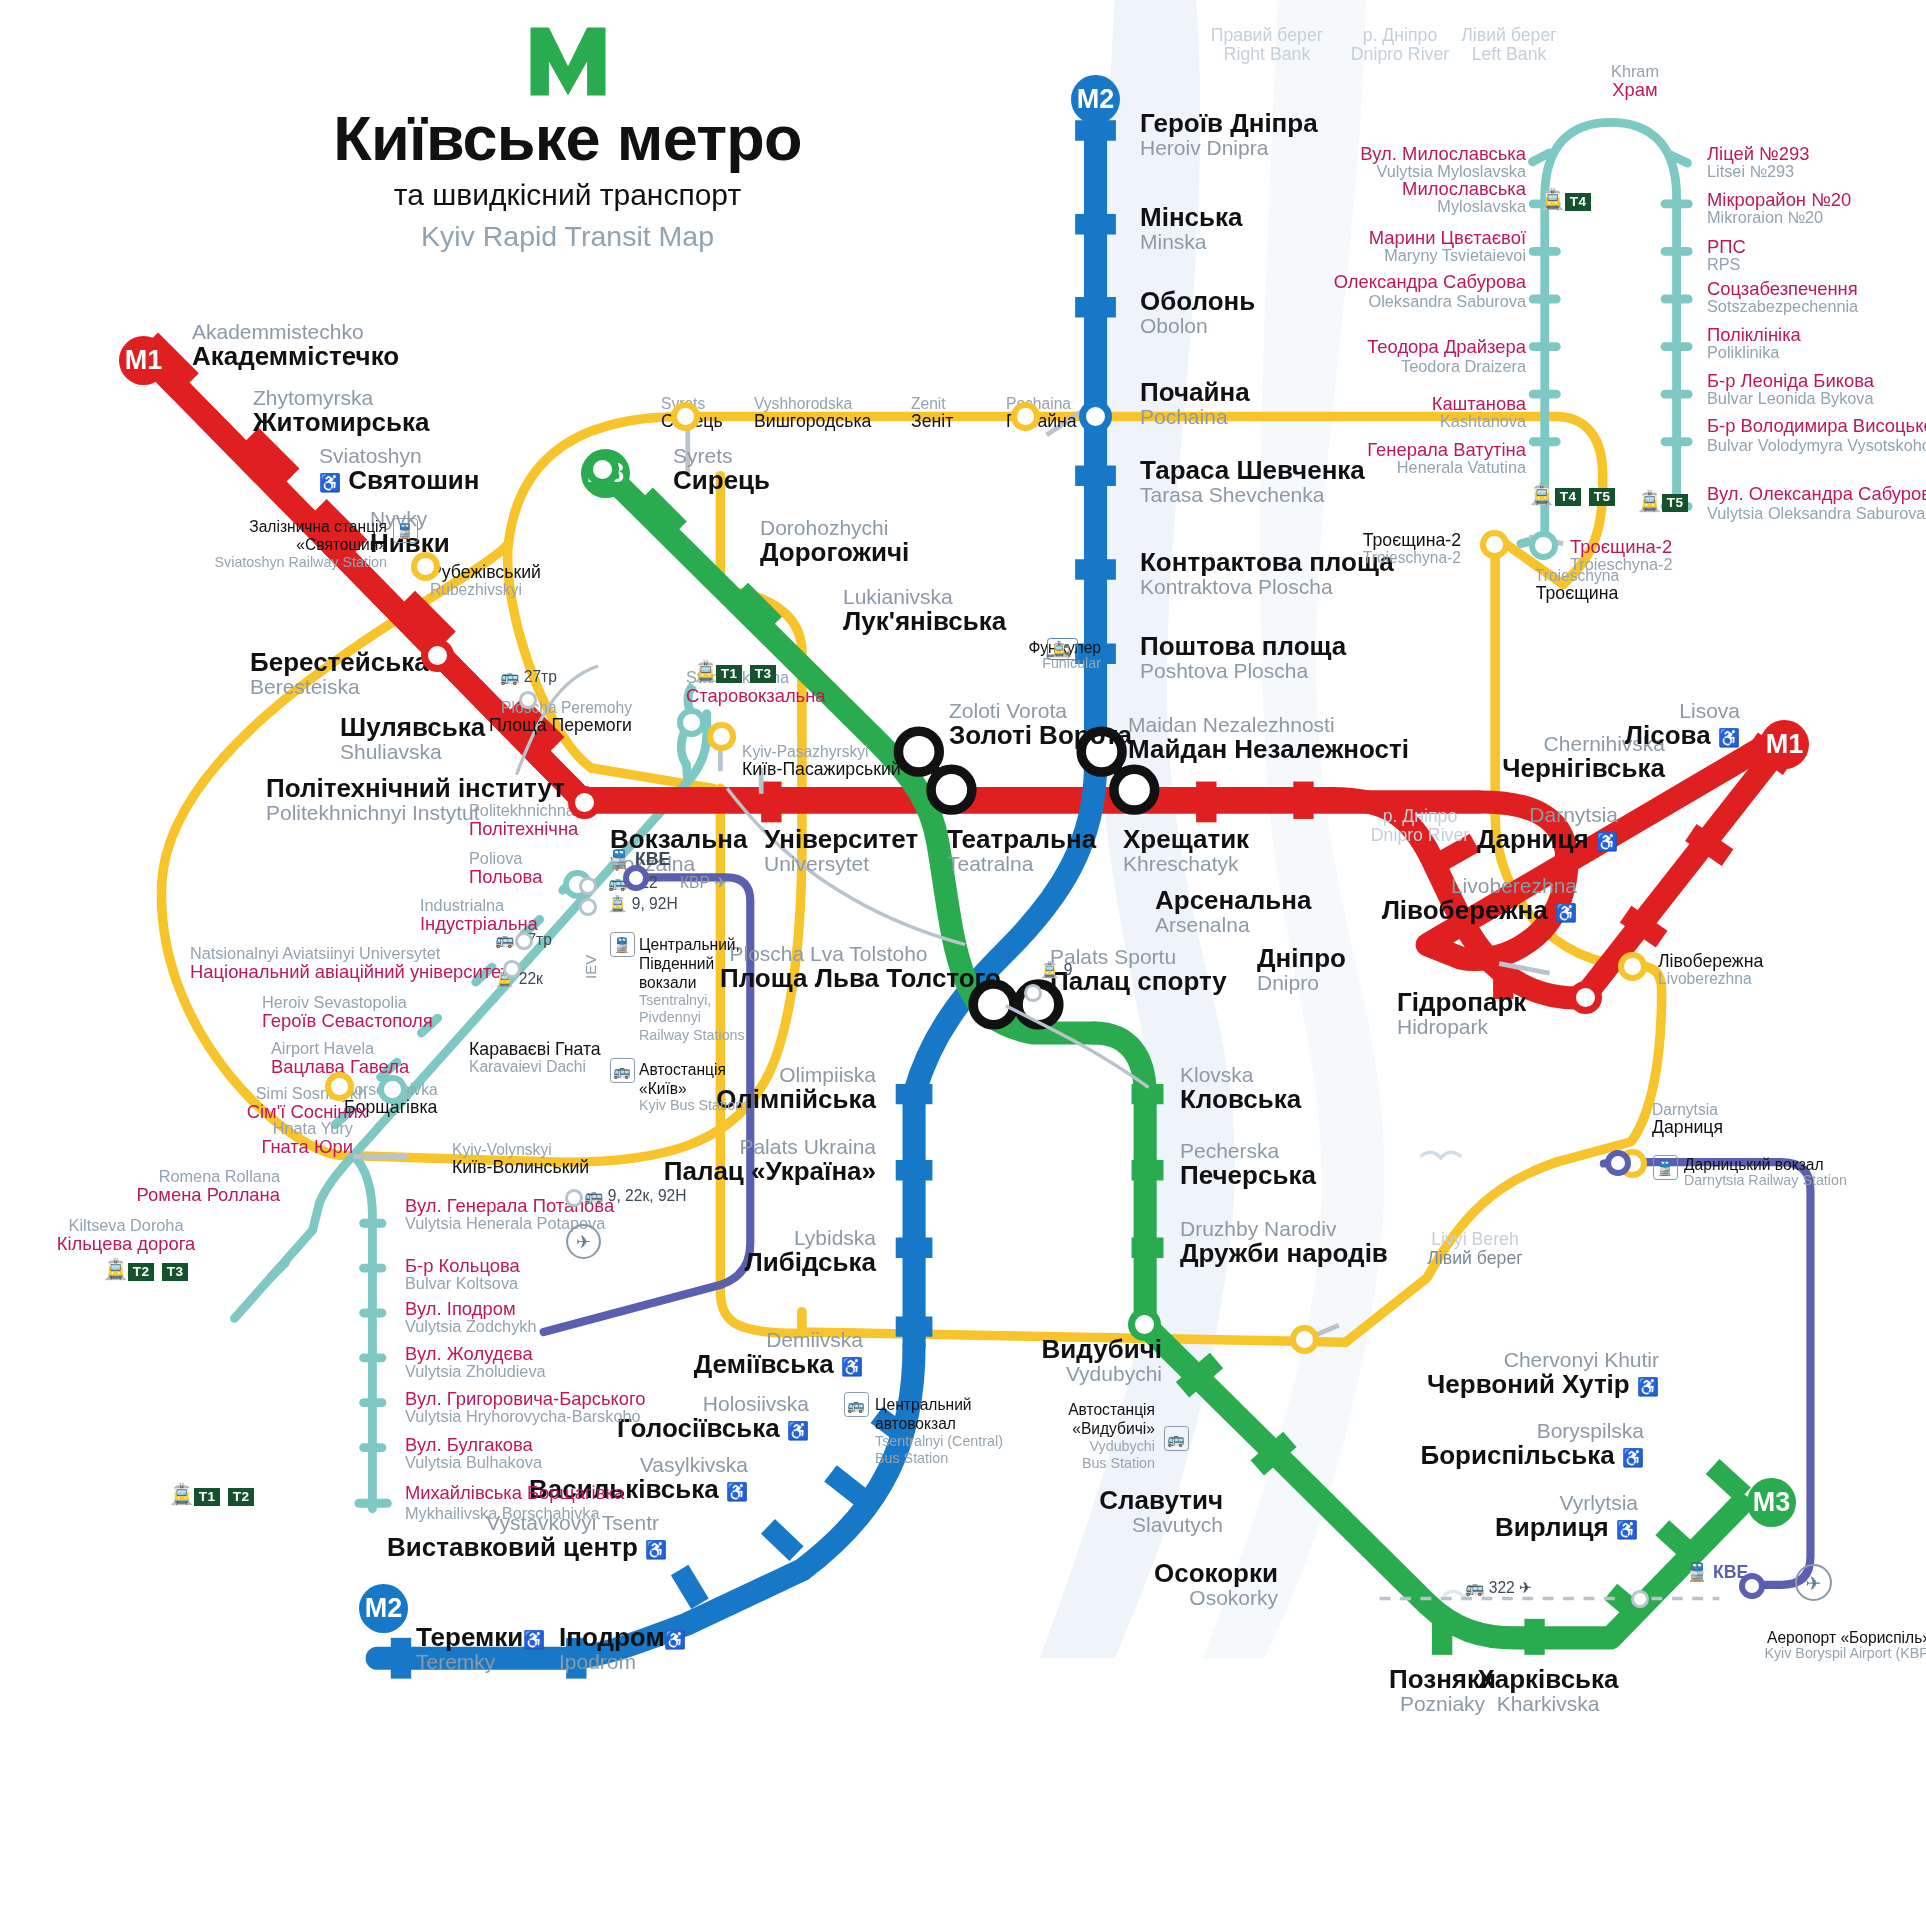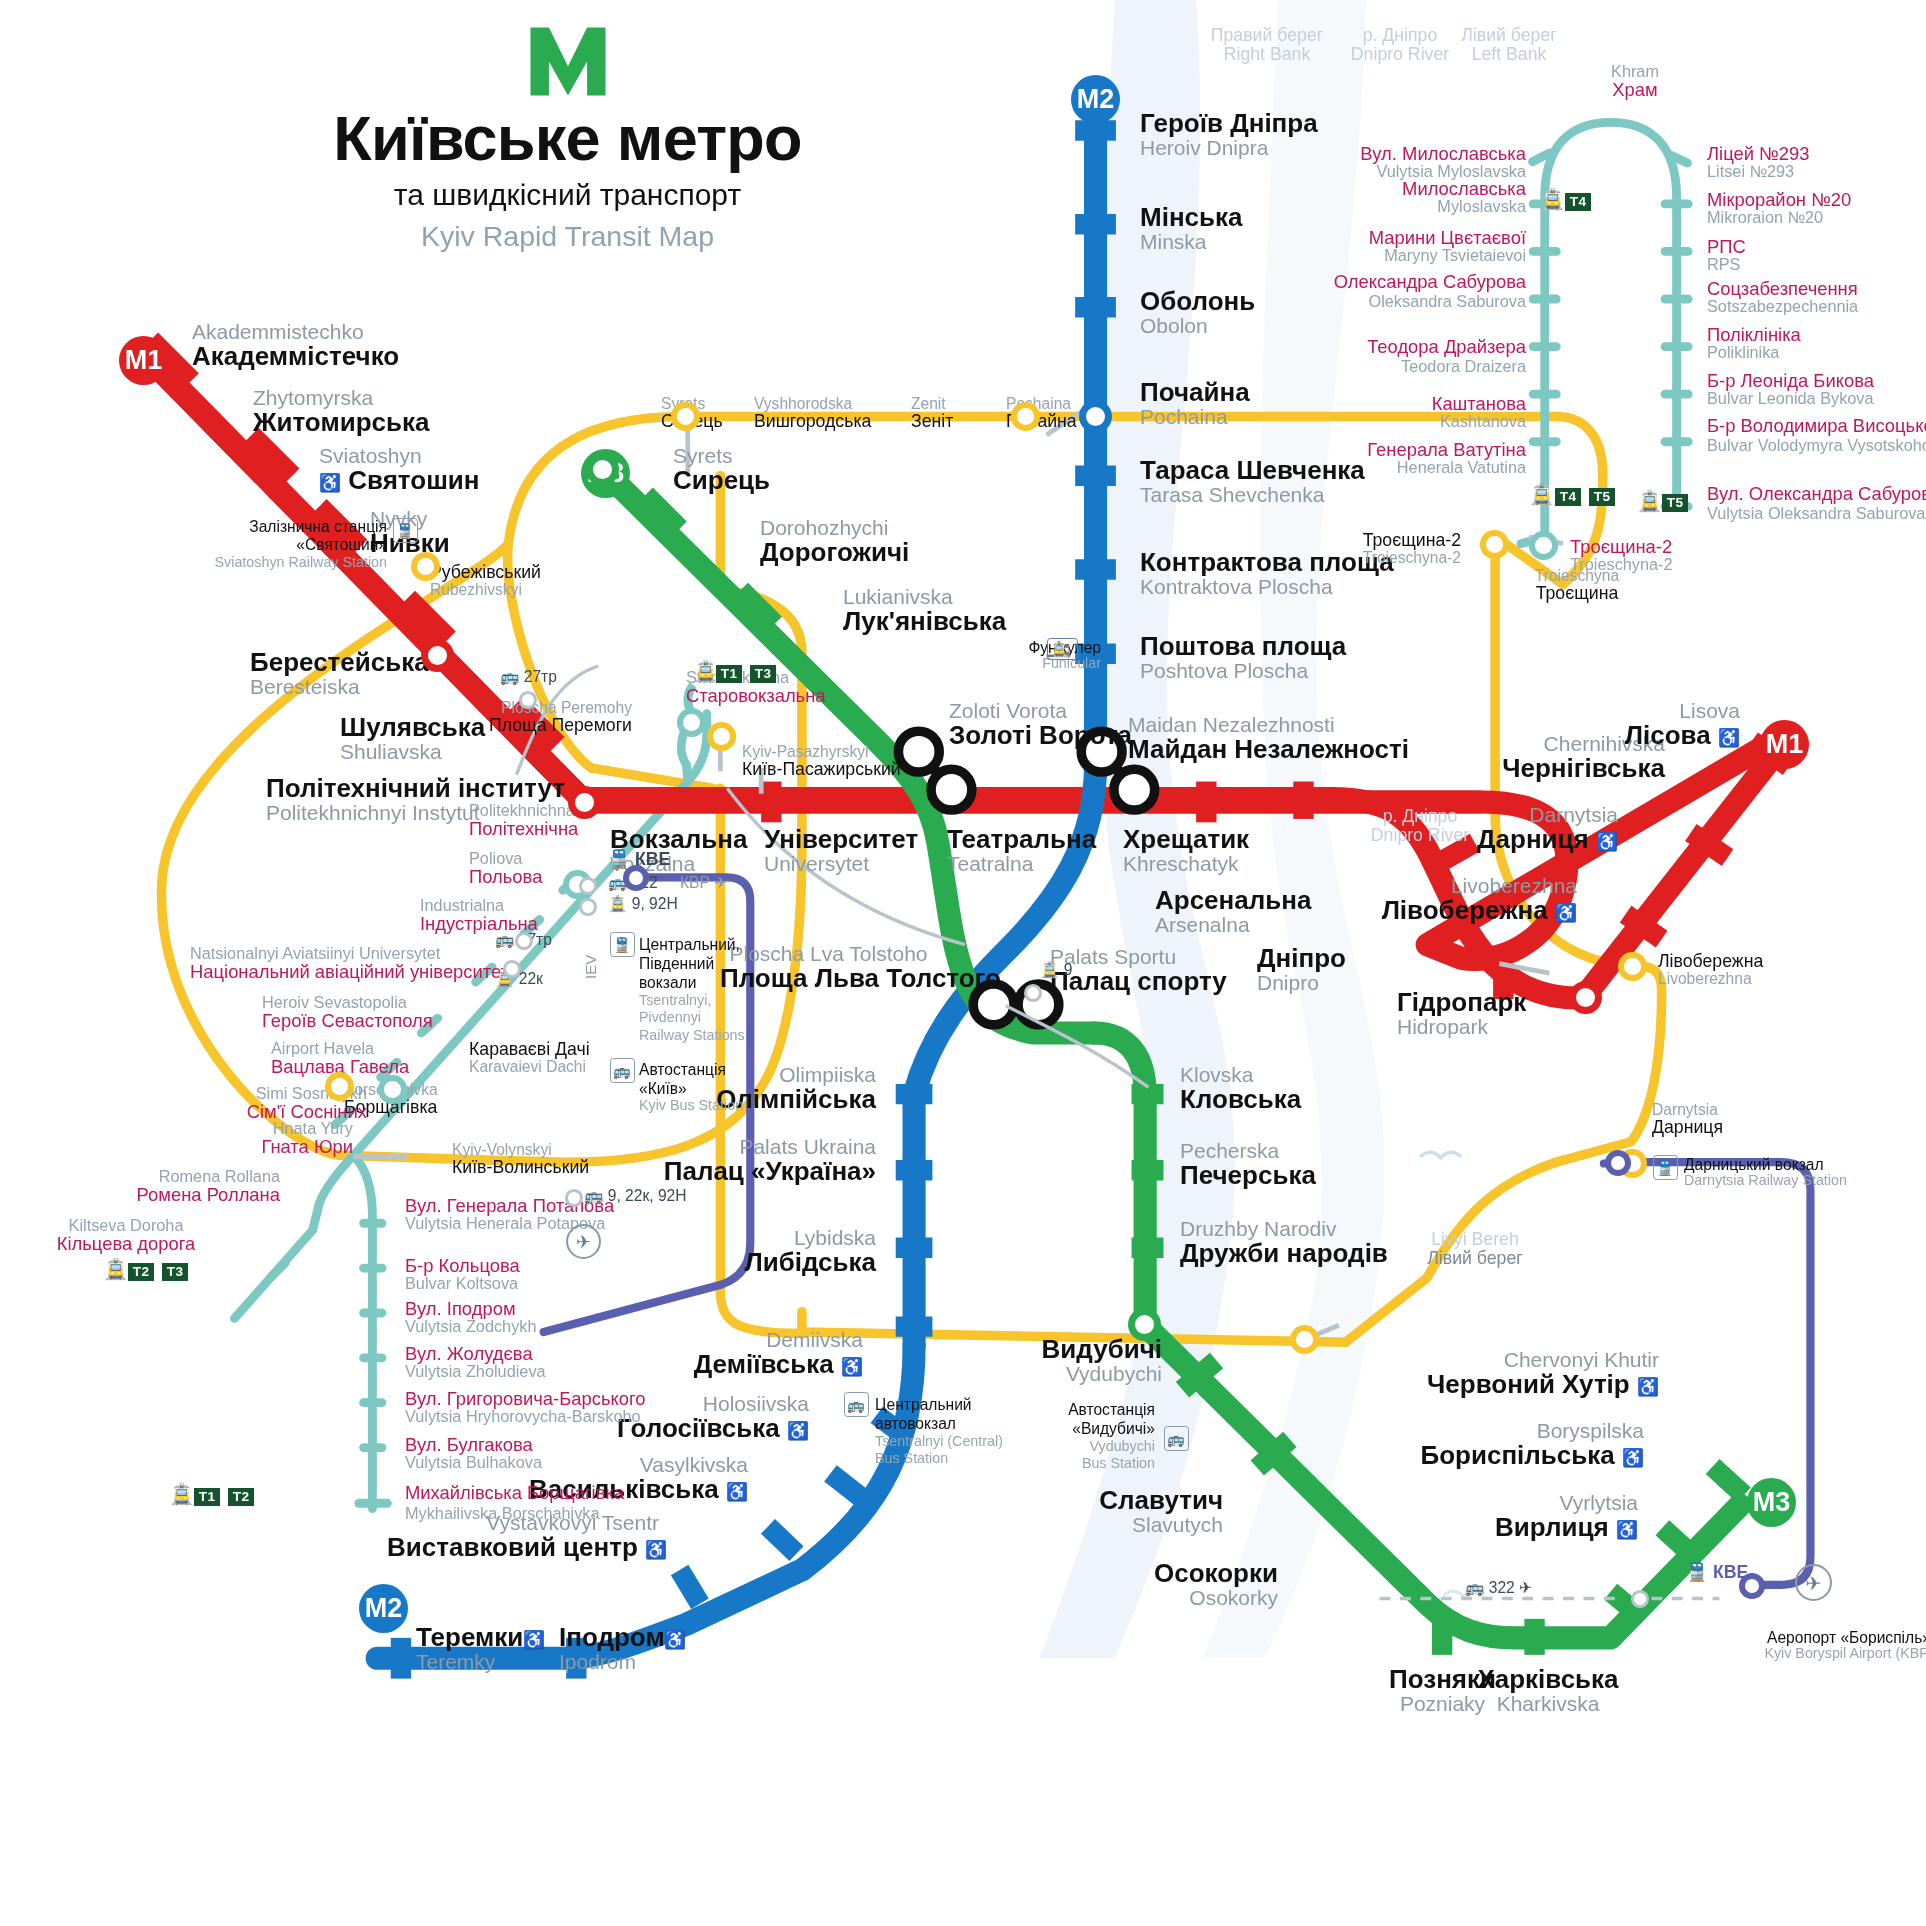--- a/index.html
+++ b/index.html
@@ -544,21 +544,21 @@
     </div>
   <div class="lbl" style="left:344px;top:1082px">
     <div class="rail-en">Borschahivka</div>
       <div class="rail-ua">Борщагівка</div>
     </div>
   <div class="lbl" style="left:452px;top:1142px">
     <div class="rail-en">Kyiv-Volynskyi</div>
       <div class="rail-ua">Київ-Волинський</div>
     </div>
   <div class="lbl" style="left:469px;top:1040px">
-    <div class="rail-ua">Караваєві Дачі</div>
+    <div class="rail-ua">Караваєві Гната</div>
       <div class="rail-en">Karavaievi Dachi</div>
     </div>
   <div class="lbl" style="left:742px;top:744px">
     <div class="rail-en">Kyiv-Pasazhyrskyi</div>
       <div class="rail-ua">Київ-Пасажирський</div>
     </div>
   <div class="lbl rgt" style="left:476px;top:700px;width:156px">
     <div class="rail-en">Ploscha Peremohy</div>
       <div class="rail-ua">Площа Перемоги</div>
     </div>

